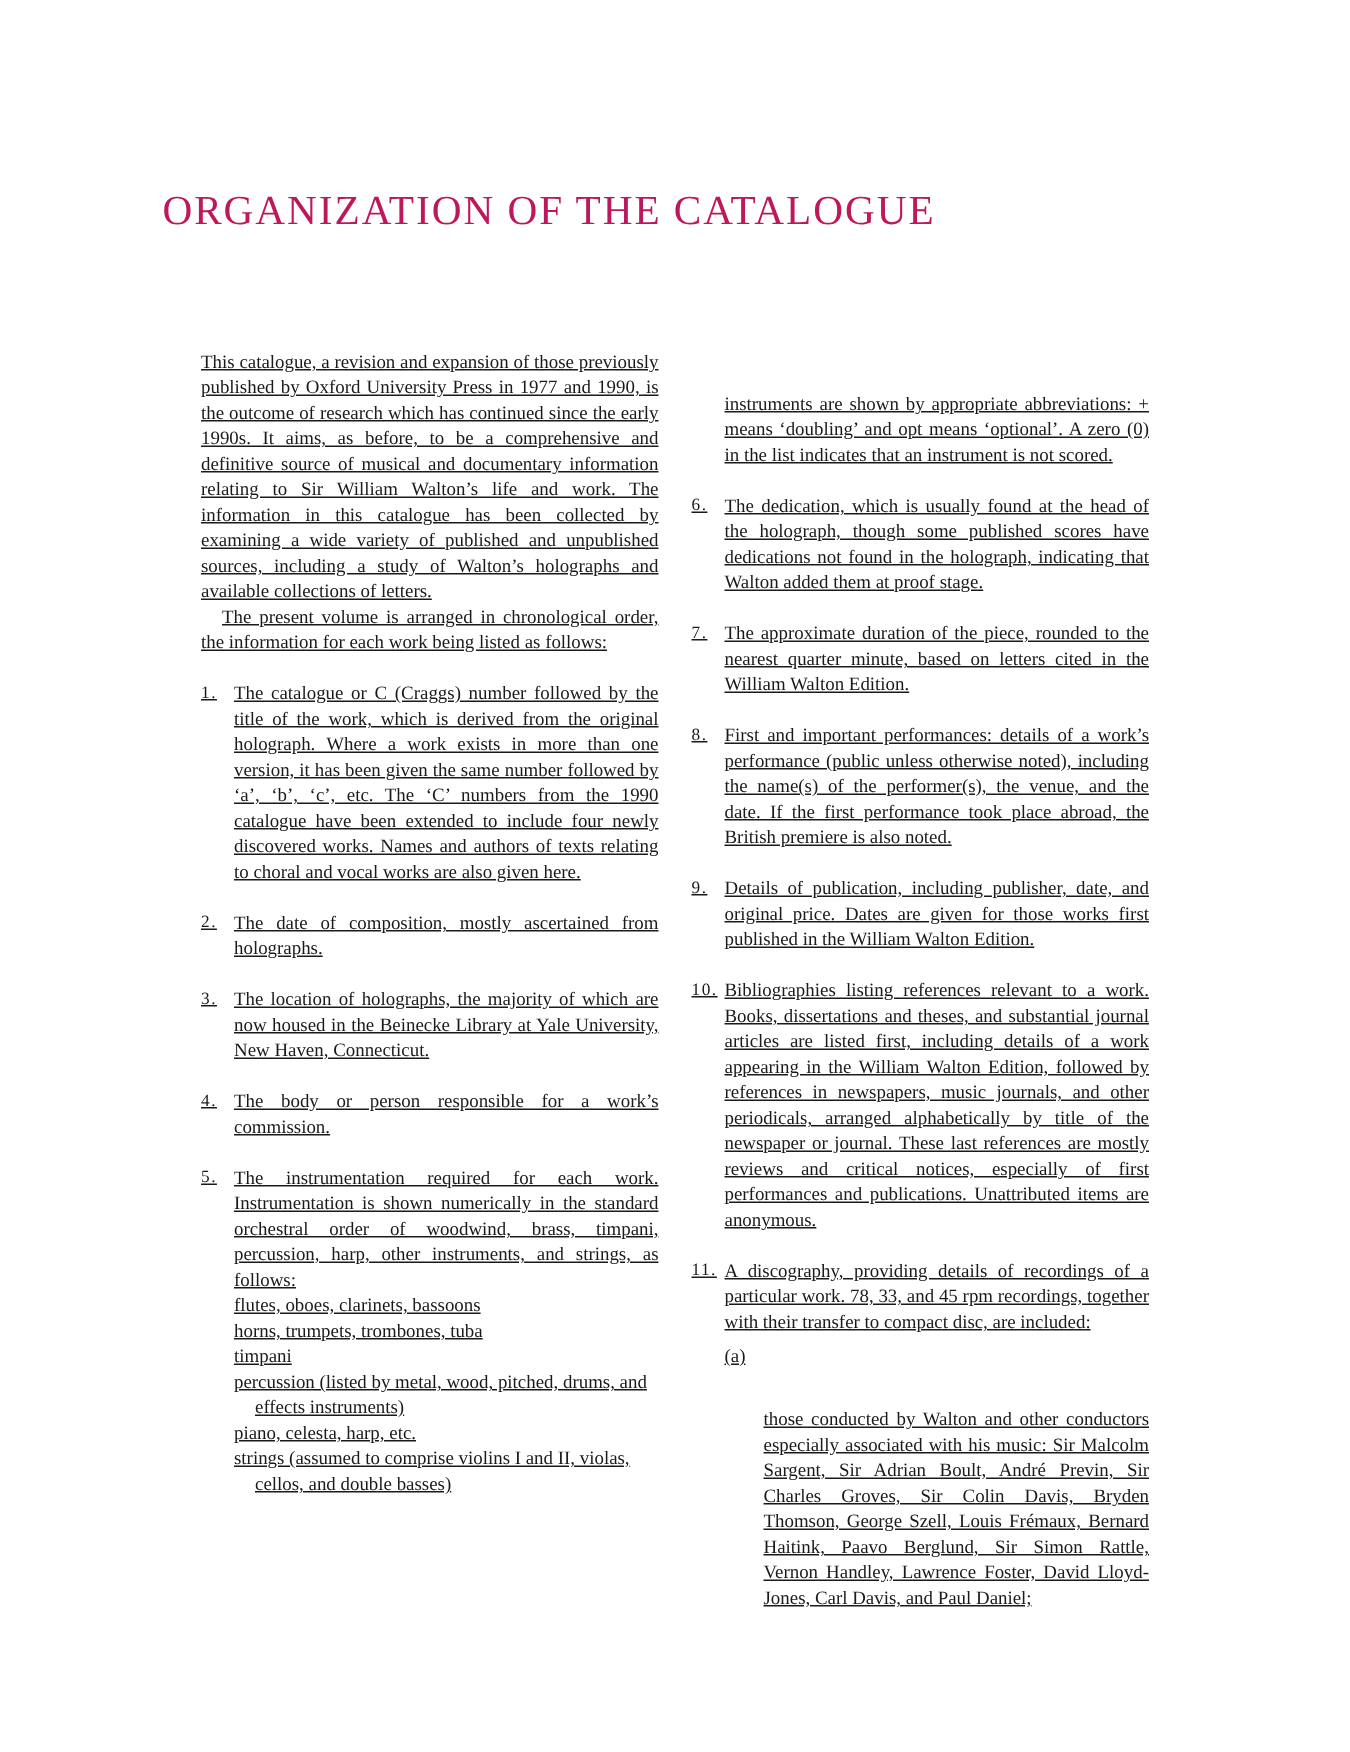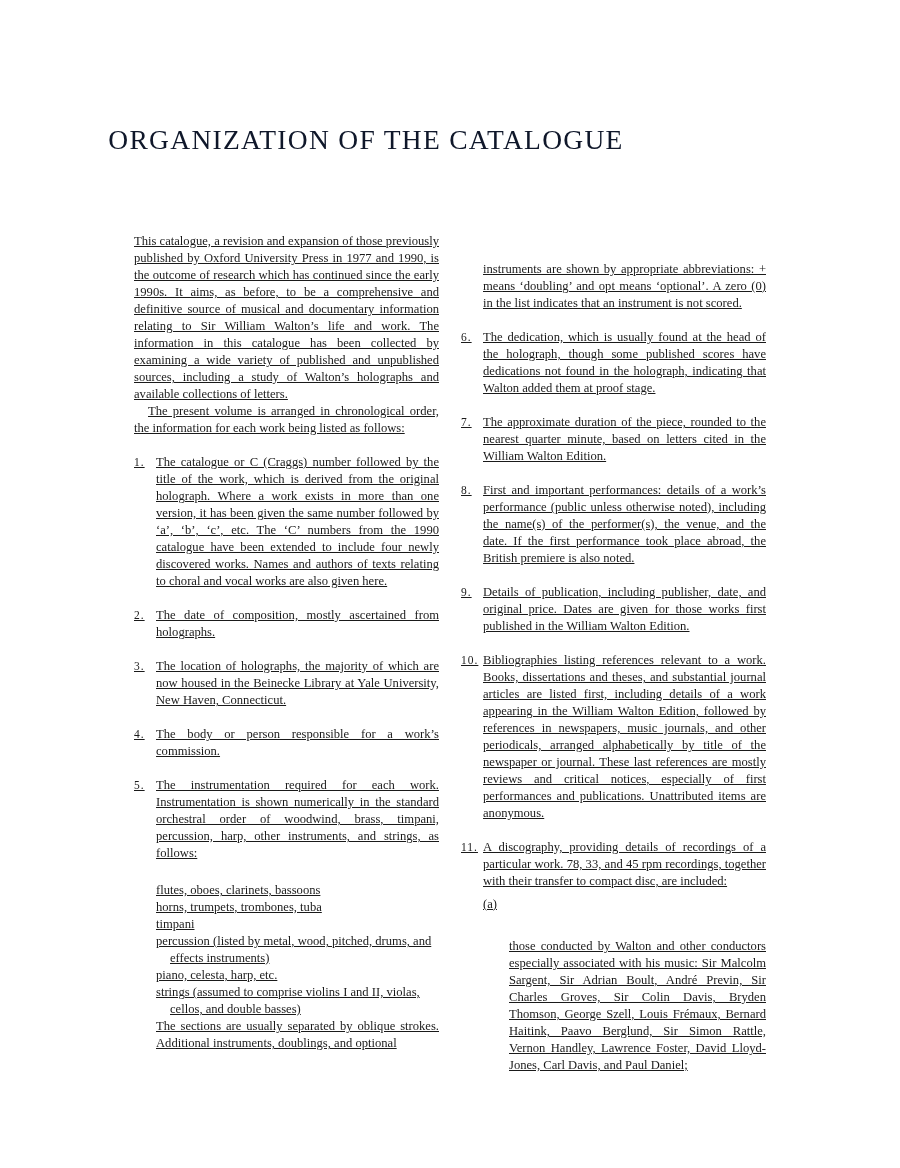--- a/index.html
+++ b/index.html
@@ -1,30 +1,30 @@
 <!DOCTYPE html>
 <html><head>
 <meta charset="utf-8">
 <style>
   html, body { margin: 0; padding: 0; background: #ffffff; }
   body { width: 900px; height: 1168px; position: relative; overflow: hidden;
          font-family: "Liberation Serif", "DejaVu Serif", serif; color: #1a1a1a; }
   .title { position: absolute; top: 124px; left: 0; width: 732px; text-align: center;
-           font-size: 27.5px; letter-spacing: 1.3px; font-weight: normal; margin: 0; color: #0f172a; }
+           font-size: 27.5px; letter-spacing: 1.3px; font-weight: normal; margin: 0; color: #be185d; }
   .col { position: absolute; top: 233px; width: 305px; font-size: 12.6px; line-height: 17px;
          text-align: justify; hyphens: auto; text-decoration: underline; }
   .col-left { left: 134px; }
   .col-right { left: 461px; }
   p { margin: 0; }
   .indent { text-indent: 14px; }
   .item { display: flex; margin-top: 17px; }
   .item:first-child { margin-top: 0; }
   .num { width: 22px; flex: 0 0 22px; font-size: 11.5px; letter-spacing: 1px; }
   .body { flex: 1; text-align: justify; }
-  .list5 { margin-left: 14px; text-align: left; margin-top: 20px; }
+  .list5 { margin-left: 14px; text-align: left; }
   .list5 div { padding-left: 0; }
   .hang { padding-left: 14px; text-indent: -14px; }
   .sub { display: flex; margin-top: 6px; }
   .sub .lbl { width: 26px; flex: 0 0 26px; }
   .sub .txt { flex: 1; text-align: justify; margin-top: 42px; }
   .cont { padding-left: 22px; text-align: justify; margin-top: 28px; }
   .gap-top { margin-top: 17px; }
 </style>
 </head>
 <body>
@@ -57,21 +57,20 @@
       <div class="body">
         <p>The instrumentation required for each work. Instrumentation is shown numerically in the standard orchestral order of woodwind, brass, timpani, percussion, harp, other instruments, and strings, as follows:</p>
         <div class="list5">
           <div class="hang">flutes, oboes, clarinets, bassoons</div>
           <div class="hang">horns, trumpets, trombones, tuba</div>
           <div class="hang">timpani</div>
           <div class="hang">percussion (listed by metal, wood, pitched, drums, and effects instruments)</div>
           <div class="hang">piano, celesta, harp, etc.</div>
           <div class="hang">strings (assumed to comprise violins I and II, violas, cellos, and double basses)</div>
         </div>
-        <p>The sections are usually separated by oblique strokes. Additional instruments, doublings, and optional</p>
       </div>
     </div>
   </div>
 </div>
 
 <div class="col col-right">
   <p class="cont">instruments are shown by appropriate abbreviations: + means ‘doubling’ and opt means ‘optional’. A zero (0) in the list indicates that an instrument is not scored.</p>
 
   <div class="item gap-top">
     <span class="num">6.</span>

